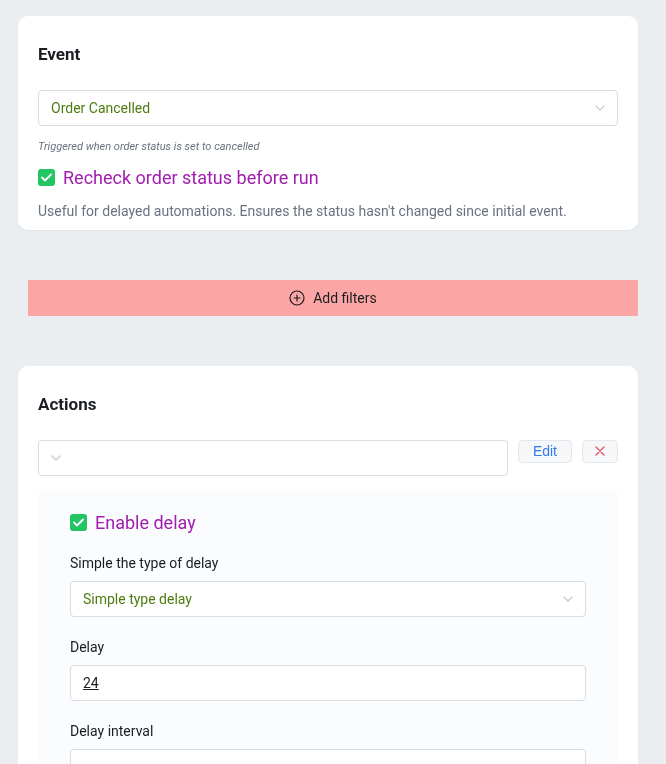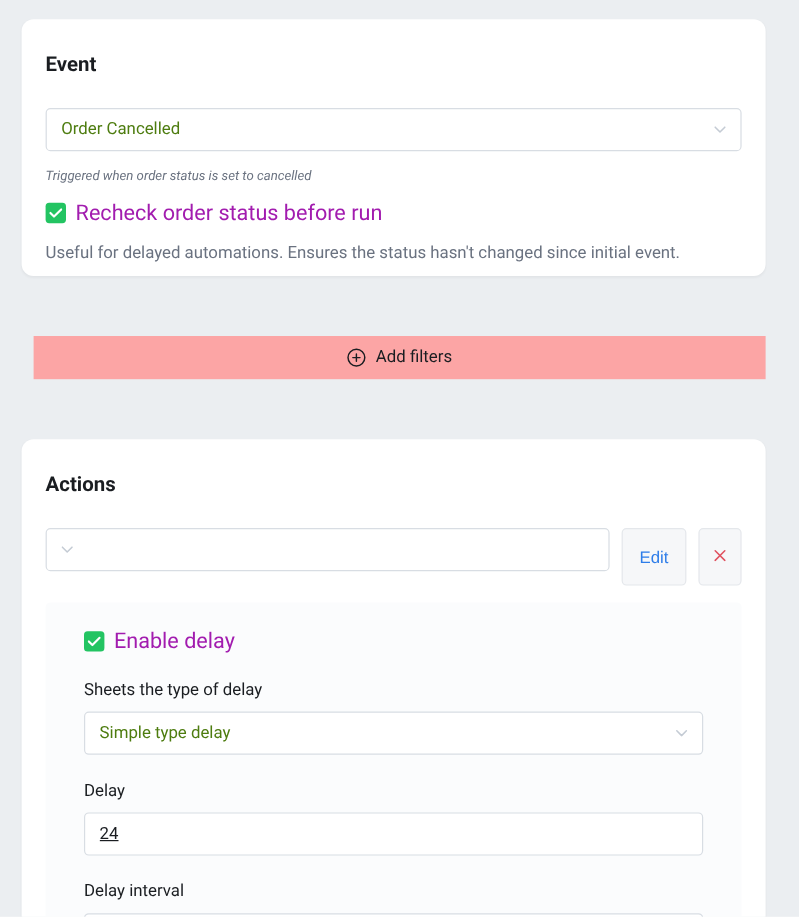--- a/index.html
+++ b/index.html
@@ -126,21 +126,21 @@
     }
     .action-row {
       display: flex;
       gap: 10px;
       align-items: stretch;
     }
     .action-select {
       flex: 1;
     }
     .btn {
-      height: 48px;
+      height: 23px;
       border: 1px solid #e4e7eb;
       border-radius: 4px;
       background: #f6f7f9;
       padding: 0 14px;
       display: flex;
       align-items: center;
       justify-content: center;
       cursor: pointer;
     }
     .btn-edit {
@@ -250,21 +250,21 @@
     <div class="checkbox-row" style="margin-top:0;">
       <div class="checkbox">
         <svg viewBox="0 0 11 9" fill="none">
             <path d="M1 4.5L4 7.5L10 1.5" stroke="white" stroke-width="1.8" stroke-linecap="round" stroke-linejoin="round"></path>
           </svg>
       </div>
       <span class="checkbox-label">Enable delay</span>
     </div>
 
     <div class="field-group">
-      <label class="field-label">Sheets the type of delay</label>
+      <label class="field-label">Simple the type of delay</label>
       <div class="select">
         <span class="select-text">Simple type delay</span>
         <span class="chevron">
           <svg viewBox="0 0 10 6" fill="none">
               <path d="M1 1L5 5L9 1" stroke="#c4cbd4" stroke-width="1.3" stroke-linecap="round" stroke-linejoin="round"></path>
             </svg>
         </span>
       </div>
     </div>
 

